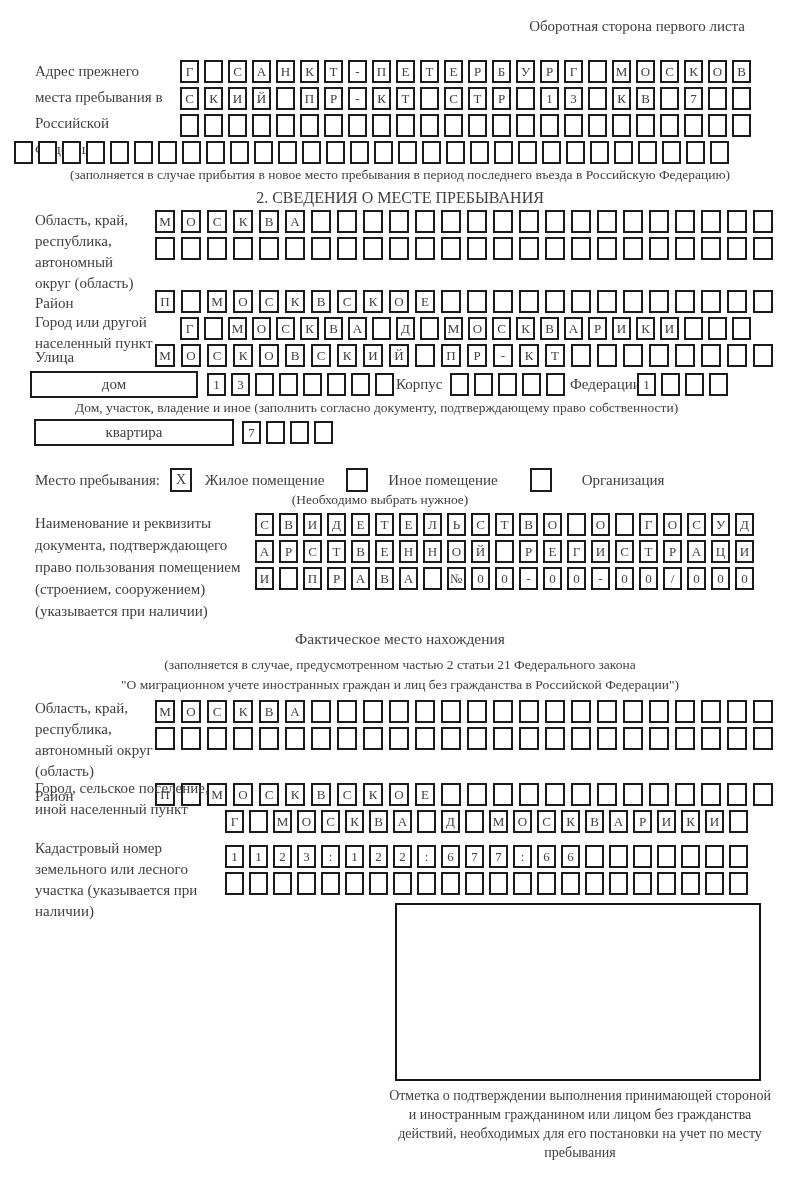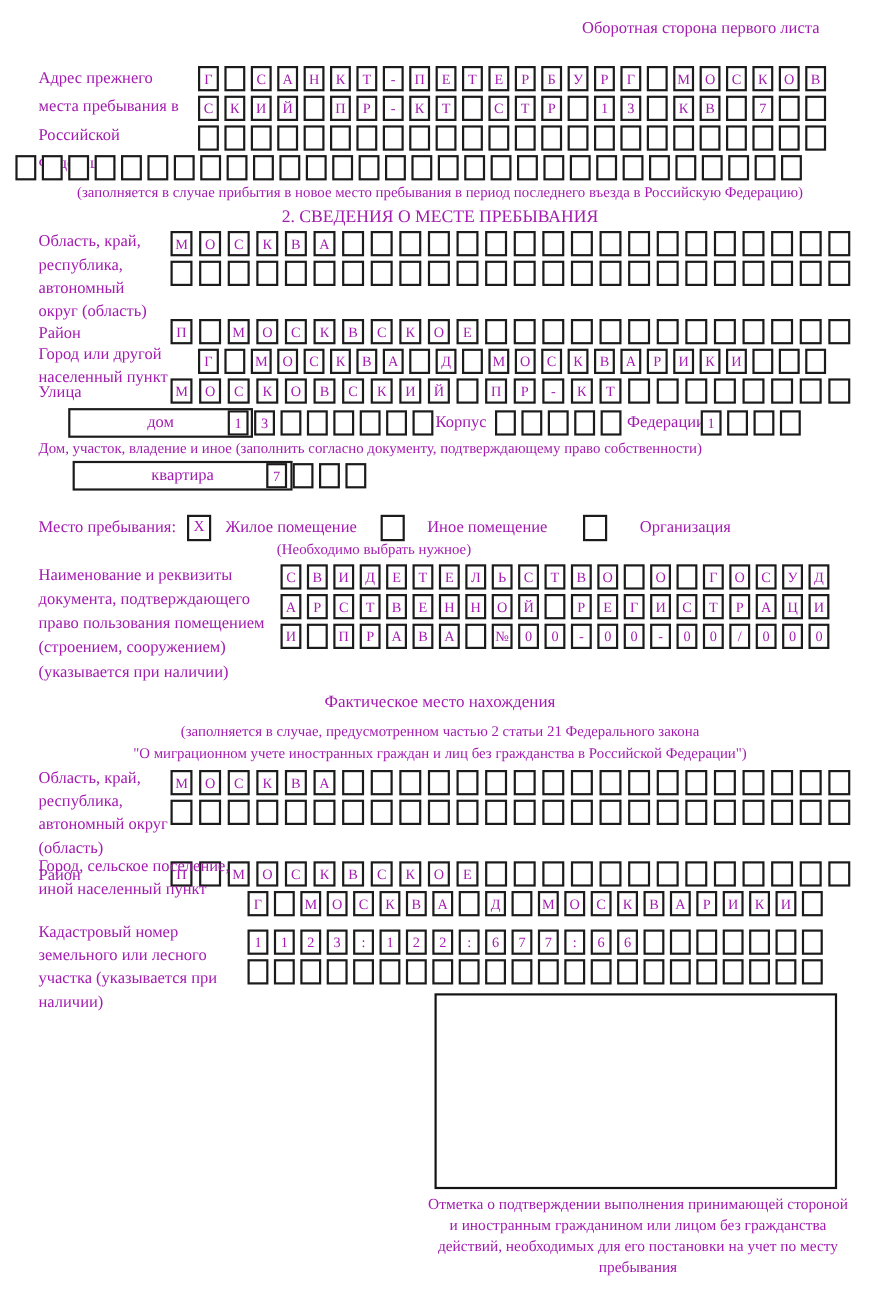--- a/index.html
+++ b/index.html
@@ -1,31 +1,31 @@
 <!DOCTYPE html>
 <html><head>
 <meta charset="utf-8">
 <style>
   html,body{margin:0;padding:0;background:#fff;}
   .page{position:relative;width:800px;height:1180px;background:#ffffff;
-        font-family:"Liberation Serif", serif;color:#a21caf;overflow:hidden;}
+        font-family:"Liberation Serif", serif;color:#404040;overflow:hidden;}
   .hdr{position:absolute;top:18px;right:55px;font-size:15px;}
   .lbl{position:absolute;font-size:15px;line-height:21px;}
   .lbl.tall{line-height:26px;}
   .title{position:absolute;left:0;width:100%;text-align:center;font-weight:normal;font-size:16px;}
   .note{position:absolute;left:0;width:100%;text-align:center;font-size:13.5px;}
-  .caption{position:absolute;font-size:13.5px;}
+  .caption{position:absolute;font-size:13.5px;margin-left:40px;}
   .cells{position:absolute;display:flex;gap:5px;}
   .cells.p25{gap:6px;}
   .cell{box-sizing:border-box;width:19px;height:23px;border:2px solid #1b1b1b;background:#fff;
         display:flex;align-items:center;justify-content:center;
         font-family:"Liberation Serif",serif;font-size:13px;line-height:1;}
   .p25 .cell{width:20px;}
   .labelbox{position:absolute;box-sizing:border-box;border:2px solid #1b1b1b;height:27px;
-        display:flex;align-items:center;justify-content:center;font-size:15px;background:#fff;margin-left:32px;}
+        display:flex;align-items:center;justify-content:center;font-size:15px;background:#fff;}
   .inline-lbl{position:absolute;font-size:15px;}
   .stayrow{position:absolute;left:35px;top:468px;display:flex;align-items:center;font-size:15px;}
   .cb{width:22px;height:24px;font-size:14px;flex:0 0 auto;}
   .stampbox{position:absolute;left:395px;top:903px;width:362px;height:174px;
         border:2px solid #141414;background:#fff;}
   .stampcap{position:absolute;left:385px;top:1086px;width:390px;text-align:center;
         font-size:14px;line-height:19px;}
 </style>
 </head>
 <body>

